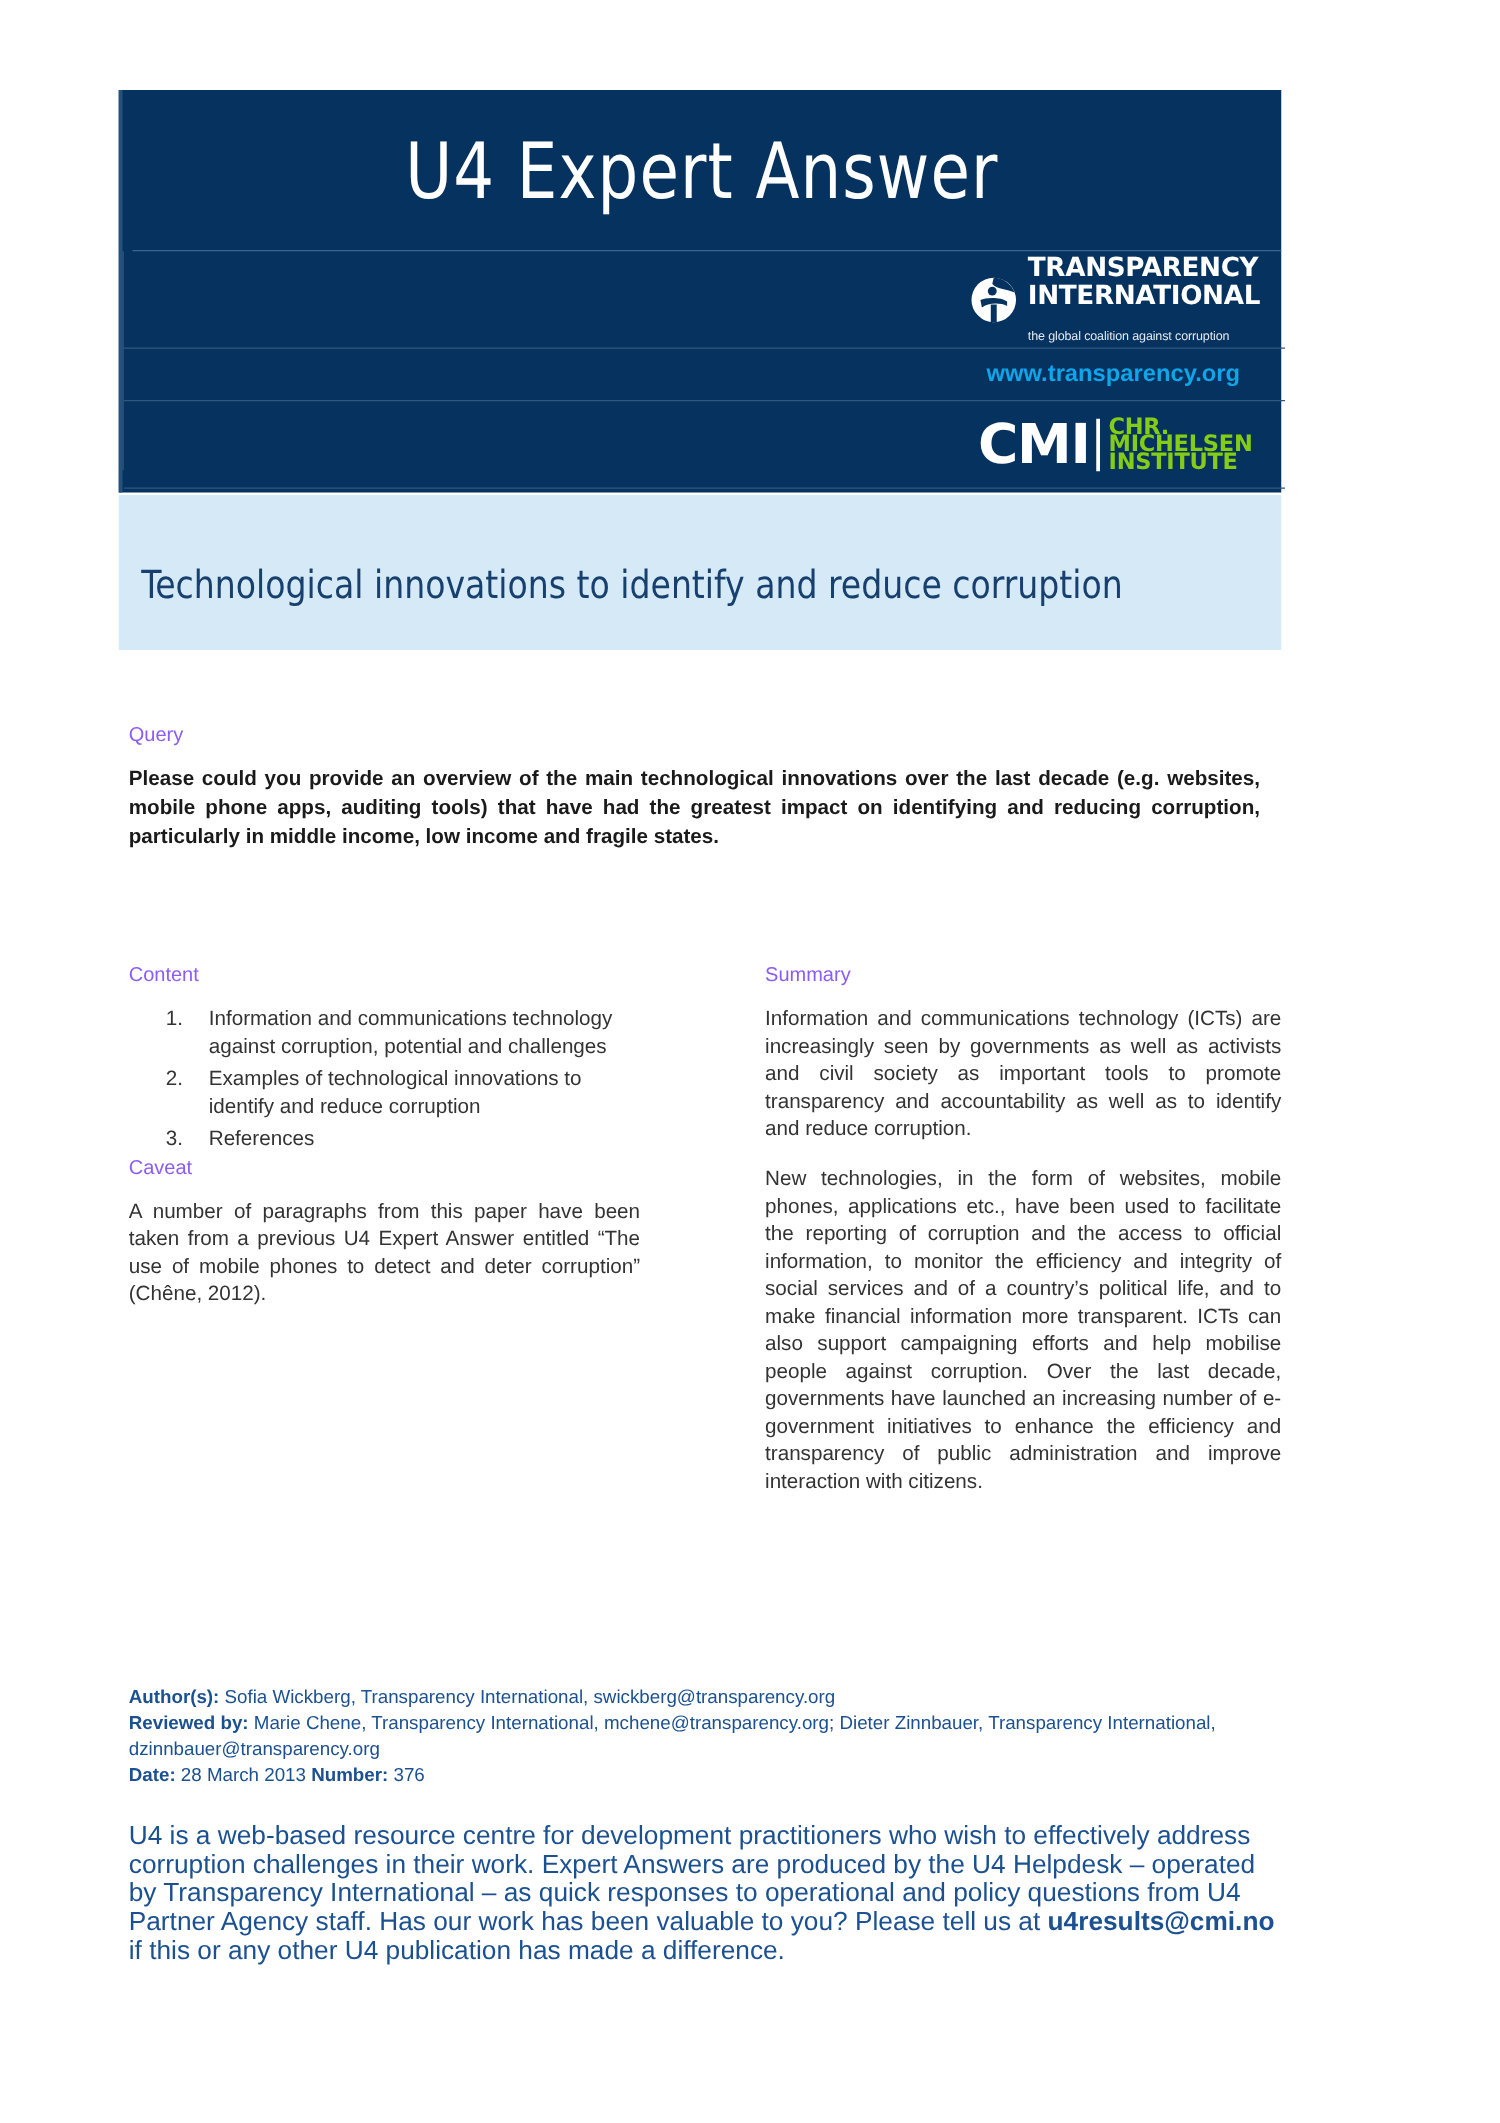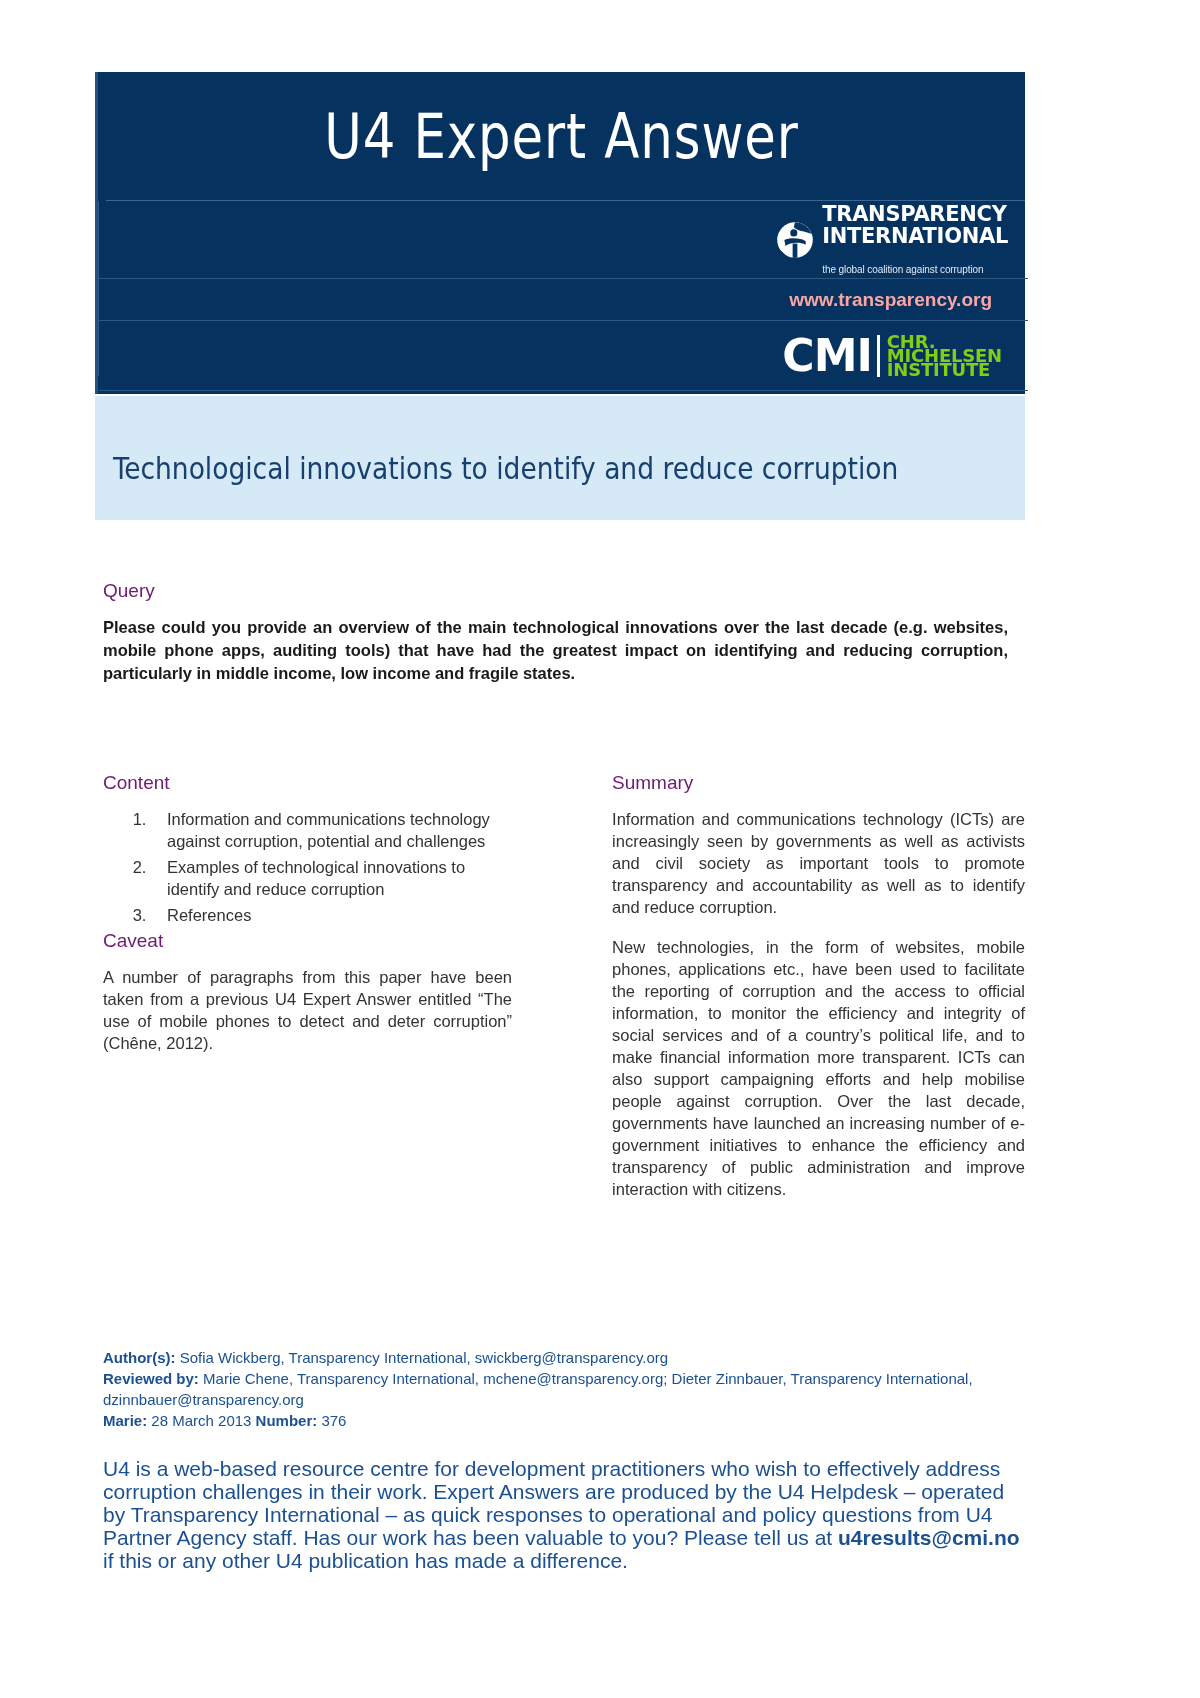--- a/index.html
+++ b/index.html
@@ -148,21 +148,21 @@
   }
   .ti-url-block {
     height: 42px;
     display: flex;
     align-items: center;
     justify-content: flex-end;
     padding-right: 36px;
     border-bottom: 1px solid #2f5880;
   }
   .ti-url {
-    color: #fca5a5;
+    color: #0ea5e9;
     font-weight: 700;
     font-size: 19px;
     text-align: center;
   }
   .cmi-block {
     height: 70px;
     display: flex;
     align-items: center;
     justify-content: flex-end;
     padding-right: 26px;
@@ -226,22 +226,22 @@
     white-space: nowrap;
   }
 
   
   .body-area {
     position: absolute;
     left: 8px; top: 580px;
     width: 922px;
   }
   h2.sec {
-    color: #701a75;
-    font-size: 19px;
+    color: #8b5cf6;
+    font-size: 16px;
     font-weight: 400;
     margin: 0 0 14px 0;
     font-family: "Liberation Sans", sans-serif;
   }
   .query-text {
     font-size: 16.5px;
     font-weight: 700;
     line-height: 23px;
     color: #1a1a1a;
     text-align: justify;
@@ -389,21 +389,21 @@
 
   <div class="footer">
     <div class="footer-meta">
       <div>
         <b>Author(s):</b><span> Sofia Wickberg, Transparency International, swickberg@transparency.org</span>
       </div>
       <div>
         <b>Reviewed by:</b><span> Marie Chene, Transparency International, mchene@transparency.org; Dieter Zinnbauer, Transparency International, dzinnbauer@transparency.org</span>
       </div>
       <div>
-        <b>Marie:</b><span> 28 March 2013 </span><b>Number:</b><span> 376</span>
+        <b>Date:</b><span> 28 March 2013 </span><b>Number:</b><span> 376</span>
       </div>
     </div>
 
     <div class="footer-note">
       <span>U4 is a web-based resource centre for development practitioners who wish to effectively address corruption challenges in their work. Expert Answers are produced by the U4 Helpdesk – operated by Transparency International – as quick responses to operational and policy questions from U4 Partner Agency staff. Has our work has been valuable to you? Please tell us at </span><b>u4results@cmi.no</b><span> if this or any other U4 publication has made a difference.</span>
     </div>
   </div>
 
 </div>
 

